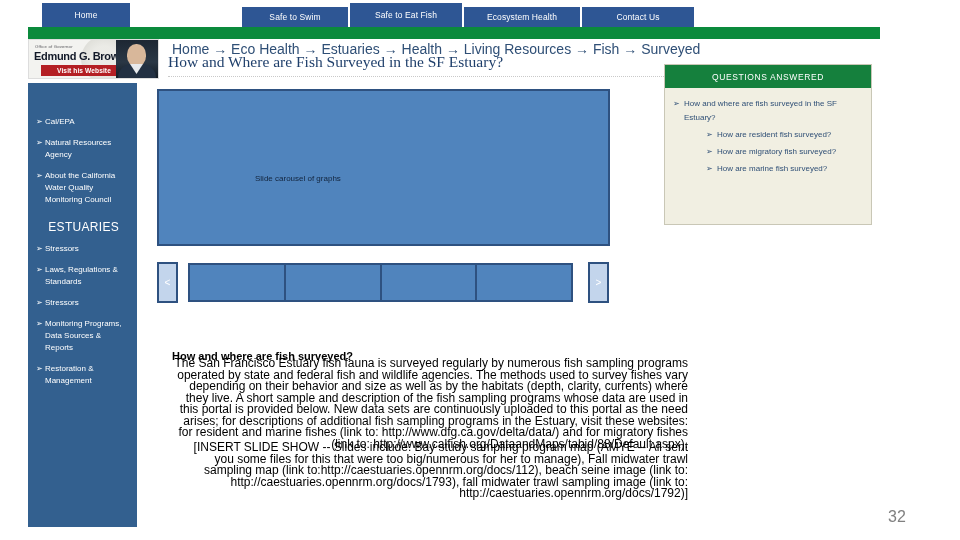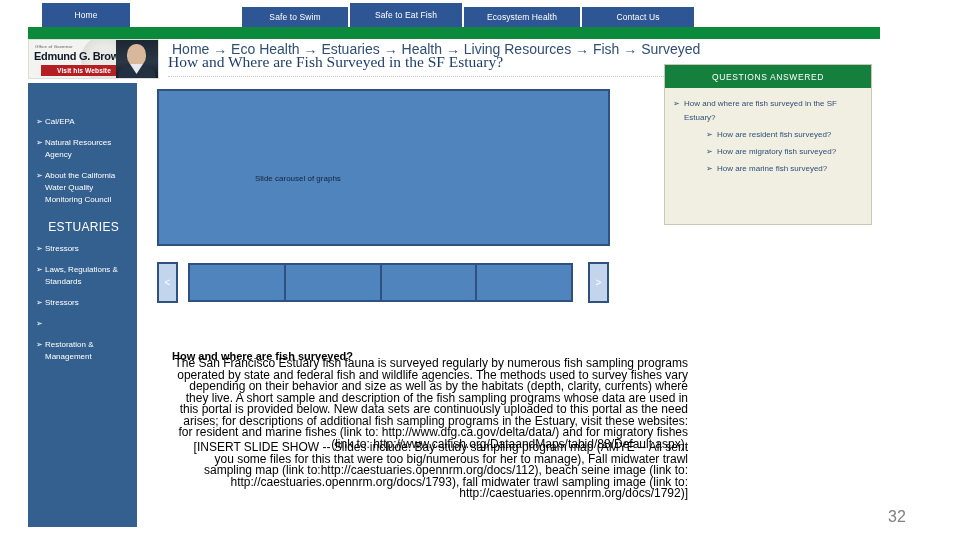--- a/index.html
+++ b/index.html
@@ -390,20 +390,21 @@
   <div class="side-item">
     <span class="side-bullet">➢</span>
     <span class="side-label">Laws, Regulations &amp; Standards</span>
   </div>
   <div class="side-item">
     <span class="side-bullet">➢</span>
     <span class="side-label">Stressors</span>
   </div>
   <div class="side-item">
     <span class="side-bullet">➢</span>
+    <span class="side-label">Monitoring Programs, Data Sources &amp; Reports</span>
   </div>
   <div class="side-item">
     <span class="side-bullet">➢</span>
     <span class="side-label">Restoration &amp; Management</span>
   </div>
 </div>
 
 <div class="breadcrumb">Home → Eco Health → Estuaries → Health → Living Resources → Fish → Surveyed</div>
 <div class="page-title">How and Where are Fish Surveyed in the SF Estuary?</div>
 <div class="title-rule"></div>

